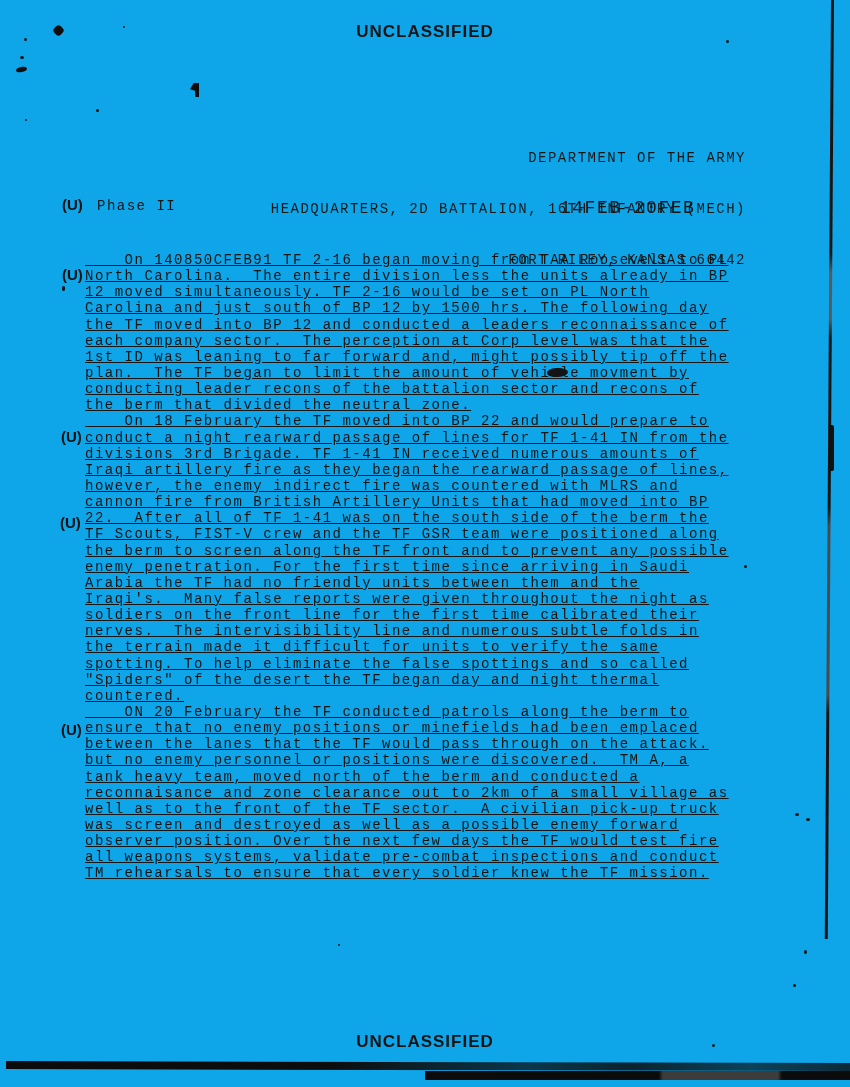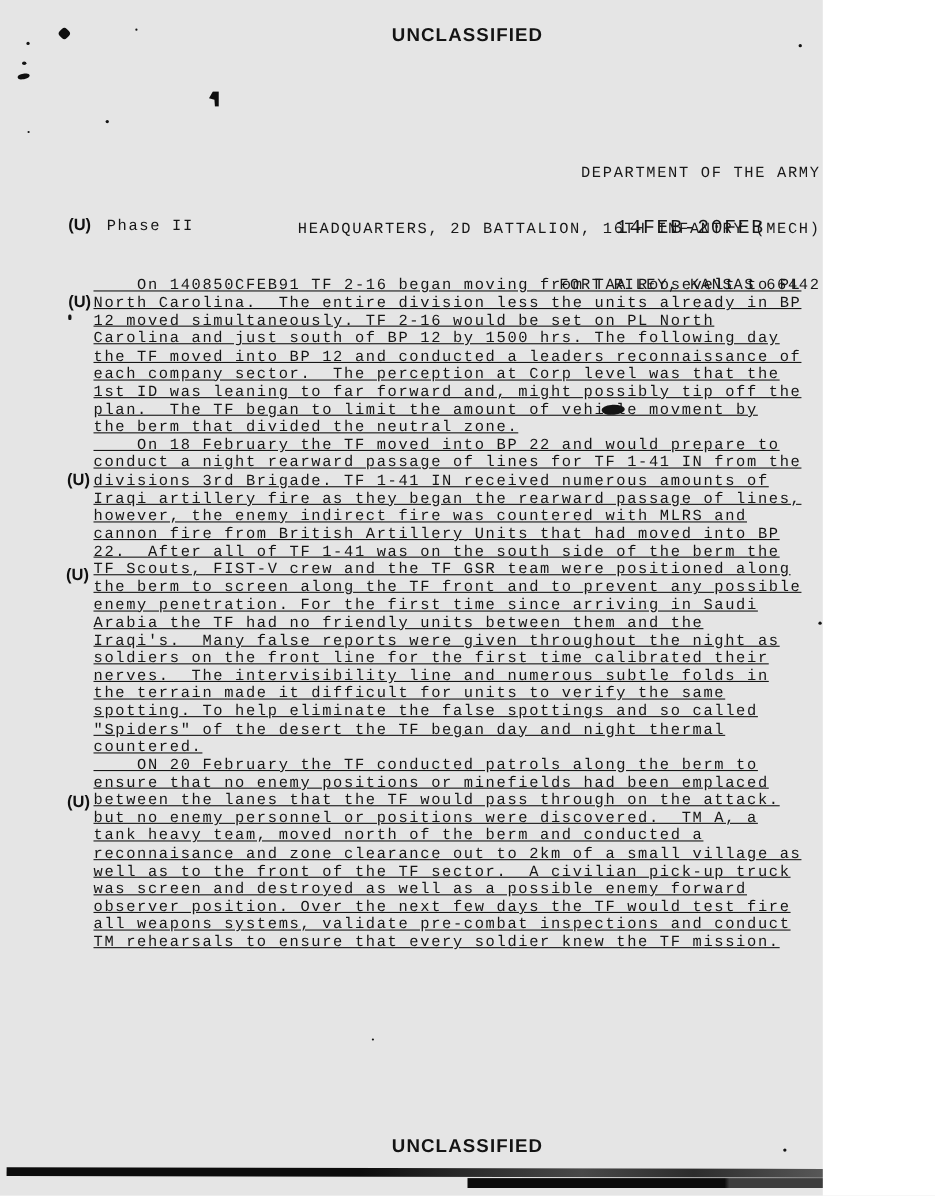--- a/index.html
+++ b/index.html
@@ -1,19 +1,19 @@
 <!DOCTYPE html>
 <html><head>
 <meta charset="utf-8">
 <style>
   html,body{margin:0;padding:0;}
   .page{
     position:relative;
-    width:748px;height:1087px;
-    background:#e5e5e5;
+    width:850px;height:1087px;
+    background:#0ea5e9;
     overflow:hidden;
     font-family:"Liberation Mono","DejaVu Sans Mono",monospace;
     color:#161616;
   }
   .classification{
     position:absolute;left:0;width:850px;
     text-align:center;
     font-family:"Liberation Sans","DejaVu Sans",sans-serif;
     font-weight:bold;font-size:17px;letter-spacing:1px;
     color:#141414;
@@ -114,20 +114,21 @@
 
   <div class="doc-body">
       <div class="body-line">    On 140850CFEB91 TF 2-16 began moving from TAA Roosevelt to PL</div>
       <div class="body-line">North Carolina.  The entire division less the units already in BP</div>
       <div class="body-line">12 moved simultaneously. TF 2-16 would be set on PL North</div>
       <div class="body-line">Carolina and just south of BP 12 by 1500 hrs. The following day</div>
       <div class="body-line">the TF moved into BP 12 and conducted a leaders reconnaissance of</div>
       <div class="body-line">each company sector.  The perception at Corp level was that the</div>
       <div class="body-line">1st ID was leaning to far forward and, might possibly tip off the</div>
       <div class="body-line">plan.  The TF began to limit the amount of vehicle movment by</div>
+      <div class="body-line">conducting leader recons of the battalion sector and recons of</div>
       <div class="body-line">the berm that divided the neutral zone.</div>
       <div class="body-line">    On 18 February the TF moved into BP 22 and would prepare to</div>
       <div class="body-line">conduct a night rearward passage of lines for TF 1-41 IN from the</div>
       <div class="body-line">divisions 3rd Brigade. TF 1-41 IN received numerous amounts of</div>
       <div class="body-line">Iraqi artillery fire as they began the rearward passage of lines,</div>
       <div class="body-line">however, the enemy indirect fire was countered with MLRS and</div>
       <div class="body-line">cannon fire from British Artillery Units that had moved into BP</div>
       <div class="body-line">22.  After all of TF 1-41 was on the south side of the berm the</div>
       <div class="body-line">TF Scouts, FIST-V crew and the TF GSR team were positioned along</div>
       <div class="body-line">the berm to screen along the TF front and to prevent any possible</div>

